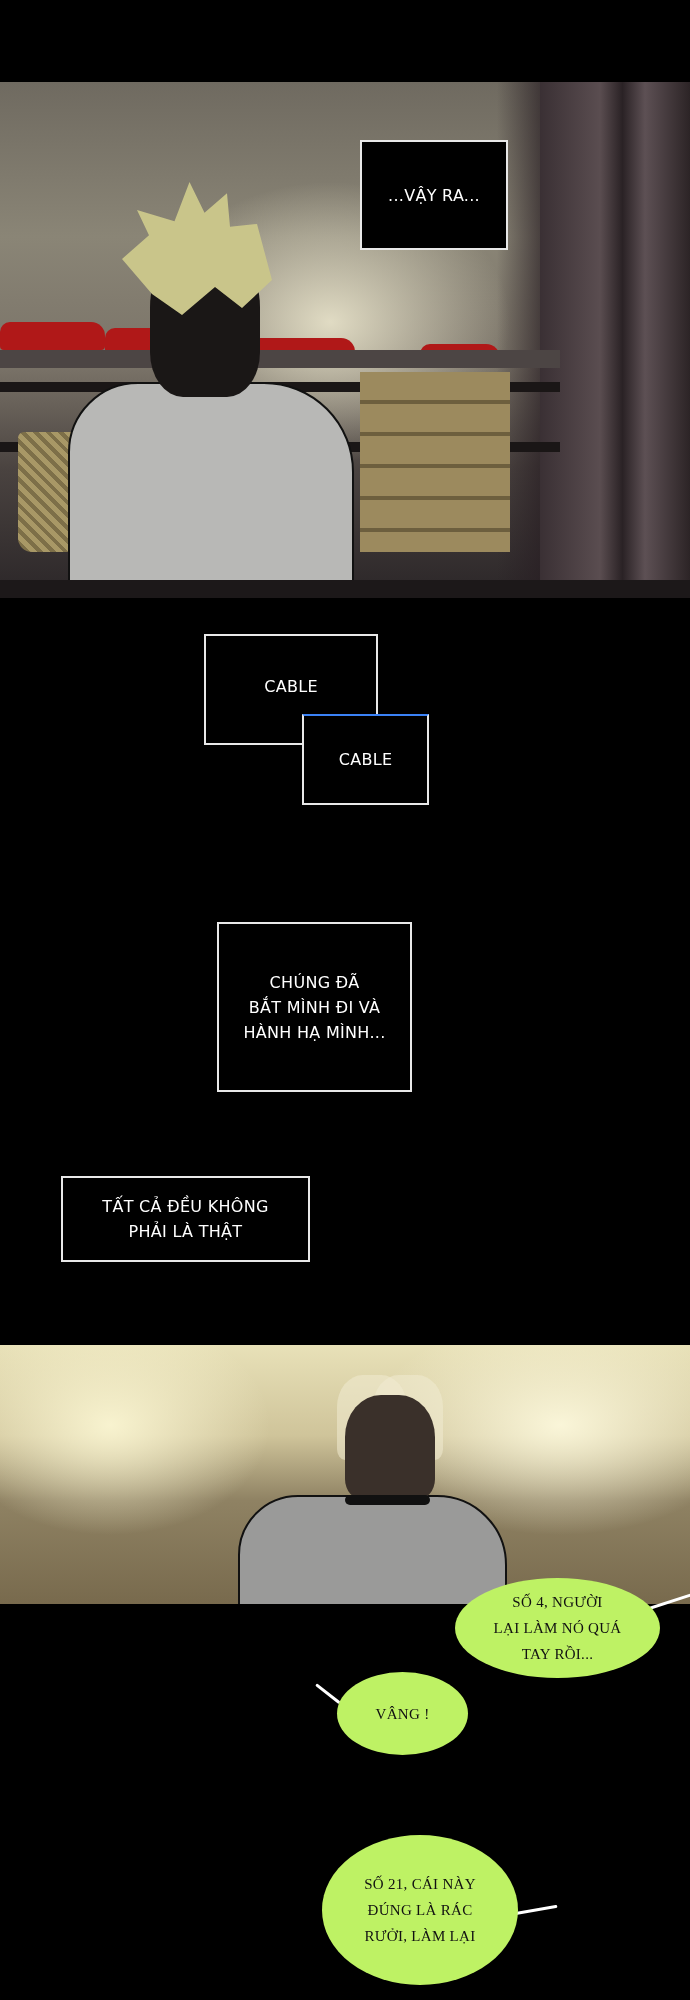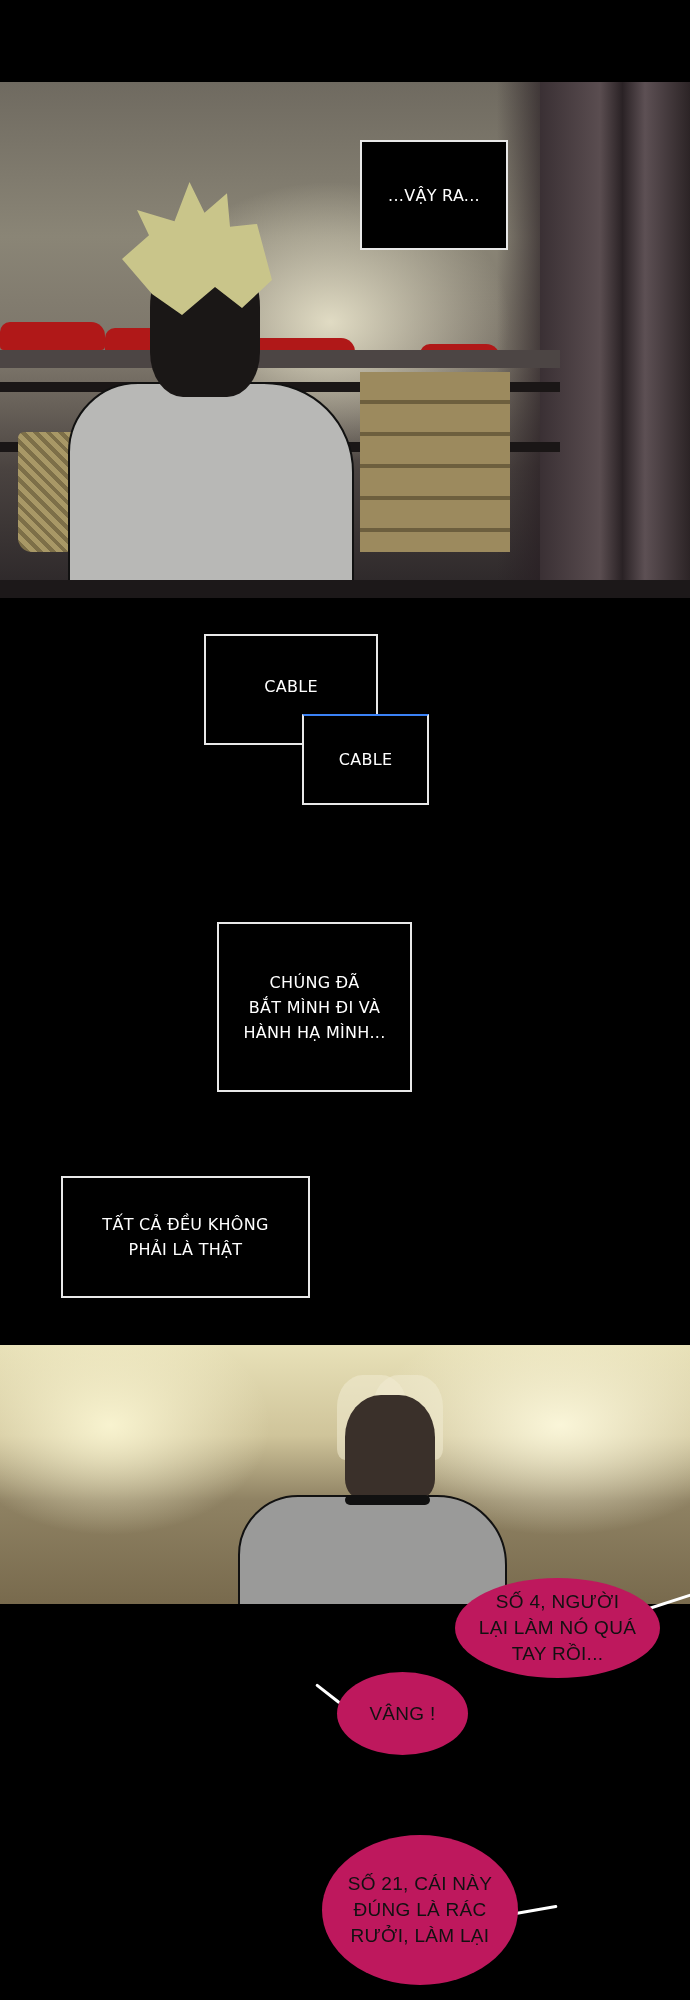--- a/index.html
+++ b/index.html
@@ -36,23 +36,23 @@
   }
   .p2-body { position:absolute; left:238px; top:150px; width:265px; height:140px; background:#9a9a99;
     border-radius: 60px 70px 0 0; border:2px solid #111; }
   .p2-collar { position:absolute; left:345px; top:150px; width:85px; height:10px; background:#111; border-radius:5px; }
   .p2-head { position:absolute; left:345px; top:50px; width:90px; height:105px; background:#3a302a; border-radius:40% 40% 20% 20%;
     box-shadow: -18px -30px 0 -10px rgba(240,235,210,0.55), 18px -30px 0 -10px rgba(240,235,210,0.55); }
   .caption { position:absolute; background:#000; border:2px solid #e8e8e8; color:#fff;
     display:flex; align-items:center; justify-content:center; text-align:center;
     font-family: "DejaVu Sans", sans-serif; font-size:16px; line-height:25px; letter-spacing:0.3px; box-sizing:border-box; }
   .caption span { white-space: pre-line; }
-  .bubble { position:absolute; background:#be185d; border-radius:50%; color:#111;
+  .bubble { position:absolute; background:#bef264; border-radius:50%; color:#111;
     display:flex; align-items:center; justify-content:center; text-align:center;
-    font-family: Liberation Sans, sans-serif; font-size:19px; line-height:26px; letter-spacing:0.3px; }
+    font-family: Liberation Serif, serif; font-size:15px; line-height:26px; letter-spacing:0.3px; }
   .bubble span { white-space: pre-line; }
   .tail { position:absolute; background:#fff; height:3px; transform-origin: left center; border-radius:2px; }
 </style>
 </head>
 <body>
 
 <div class="panel" id="panel1">
   <div class="p1-wall-right"></div>
   <div class="p1-red" style="left:0;top:240px;width:105px;"></div>
   <div class="p1-red" style="left:105px;top:246px;width:140px;"></div>
@@ -80,21 +80,21 @@
   <span>CABLE</span>
 </div>
 <div style="position:absolute;left:304px;top:716px;width:74px;height:29px;background:#000;"></div>
 
 <div class="caption" style="left:217px;top:922px;width:195px;height:170px;">
   <span>CHÚNG ĐÃ
 BẮT MÌNH ĐI VÀ
 HÀNH HẠ MÌNH...</span>
 </div>
 
-<div class="caption" style="left:61px;top:1176px;width:249px;height:122px;">
+<div class="caption" style="left:61px;top:1176px;width:249px;height:86px;">
   <span>TẤT CẢ ĐỀU KHÔNG
 PHẢI LÀ THẬT</span>
 </div>
 
 <div class="panel" id="panel2">
   <div class="p2-body"></div>
   <div class="p2-head"></div>
   <div class="p2-collar"></div>
 </div>
 

